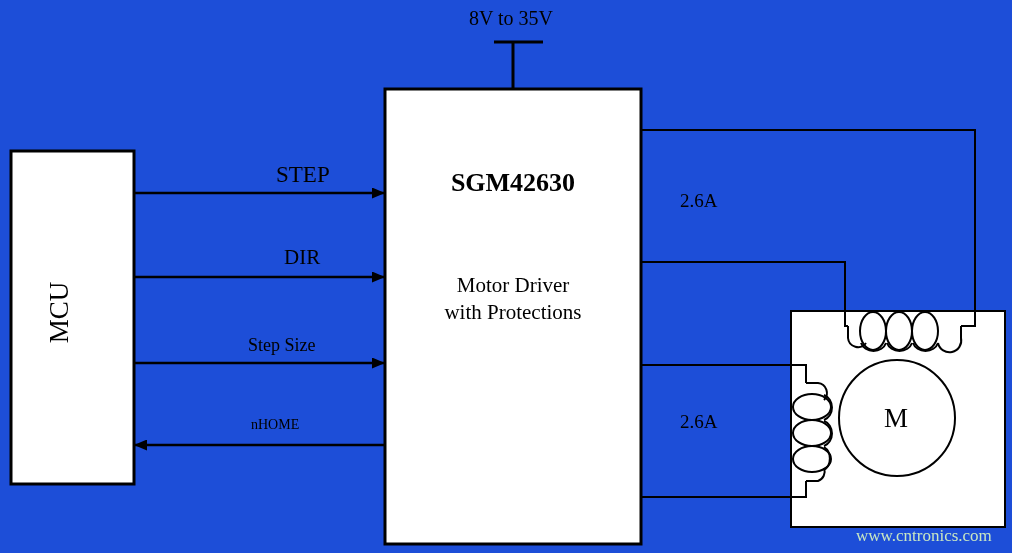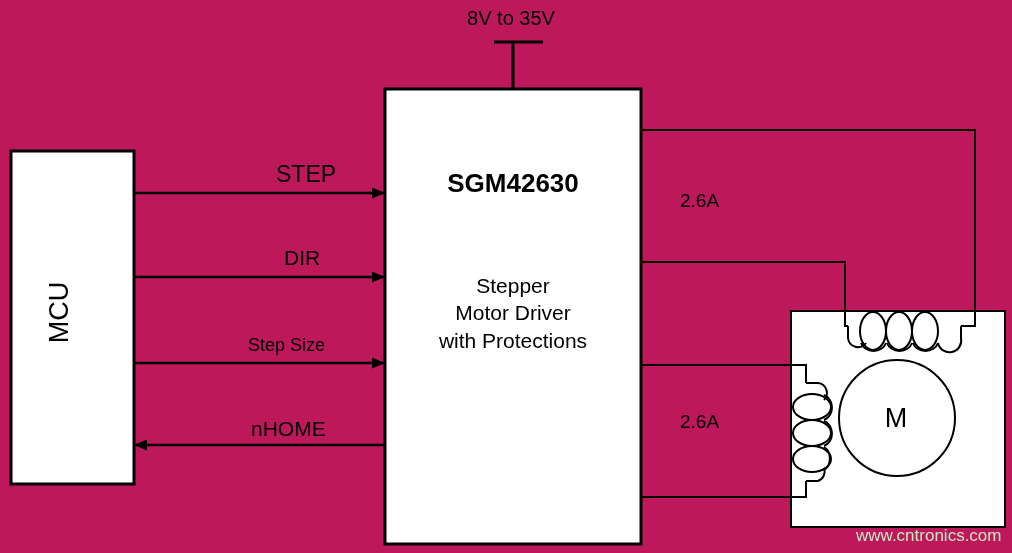--- a/index.html
+++ b/index.html
@@ -9,22 +9,23 @@
     background: #ffffff;
   }
   body {
     font-family: "Liberation Sans", sans-serif;
     color: #000000;
   }
   #diagram {
     position: relative;
     width: 1012px;
     height: 553px;
-    background: #be185d;
+    background: #1d4ed8;
     overflow: hidden;
+    font-family: Liberation Serif, serif;
   }
   #diagram svg {
     position: absolute;
     left: 0;
     top: 0;
   }
   .lbl {
     position: absolute;
     white-space: nowrap;
     line-height: 1.0;
@@ -55,21 +56,21 @@
     top: 299px;
     width: 336px;
     font-size: 27px;
     text-align: center;
     transform: rotate(-90deg);
     transform-origin: 50% 50%;
   }
   #label-step   { left: 276px; top: 163px; font-size: 23px; }
   #label-dir    { left: 284px; top: 247px; font-size: 21px; }
   #label-stepsz { left: 248px; top: 336px; font-size: 18px; }
-  #label-nhome  { left: 251px; top: 418px; font-size: 21px; }
+  #label-nhome  { left: 251px; top: 418px; font-size: 14px; }
   #label-cur1   { left: 680px; top: 191px; font-size: 19px; }
   #label-cur2   { left: 680px; top: 412px; font-size: 19px; }
   #label-motor  { left: 866px; top: 405px; width: 60px; font-size: 27px; text-align: center; }
   #label-watermark {
     left: 828px; top: 527px;
     font-size: 17px;
     color: #c9e7c2;
     margin-left: 28px;
   }
 </style>
@@ -139,21 +140,20 @@
     </g>
 
     <circle cx="897" cy="418" r="58" fill="#ffffff" stroke="#000000" stroke-width="2"></circle>
   </svg>
 
   <div id="supply-wrap" class="lbl">8V to 35V</div>
 
   <div id="label-chip-name" class="lbl">SGM42630</div>
 
   <div id="label-chip-desc" class="lbl">
-    <div>Stepper</div>
     <div>Motor Driver</div>
     <div>with Protections</div>
   </div>
 
   <div id="label-mcu" class="lbl">MCU</div>
 
   <div id="label-step" class="lbl">STEP</div>
   <div id="label-dir" class="lbl">DIR</div>
   <div id="label-stepsz" class="lbl">Step Size</div>
   <div id="label-nhome" class="lbl">nHOME</div>

